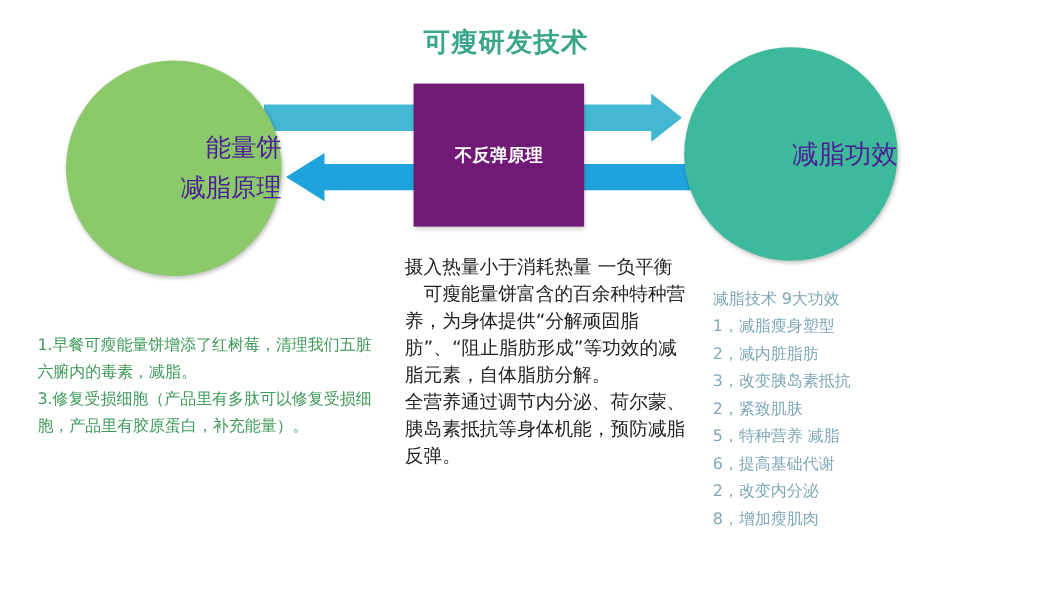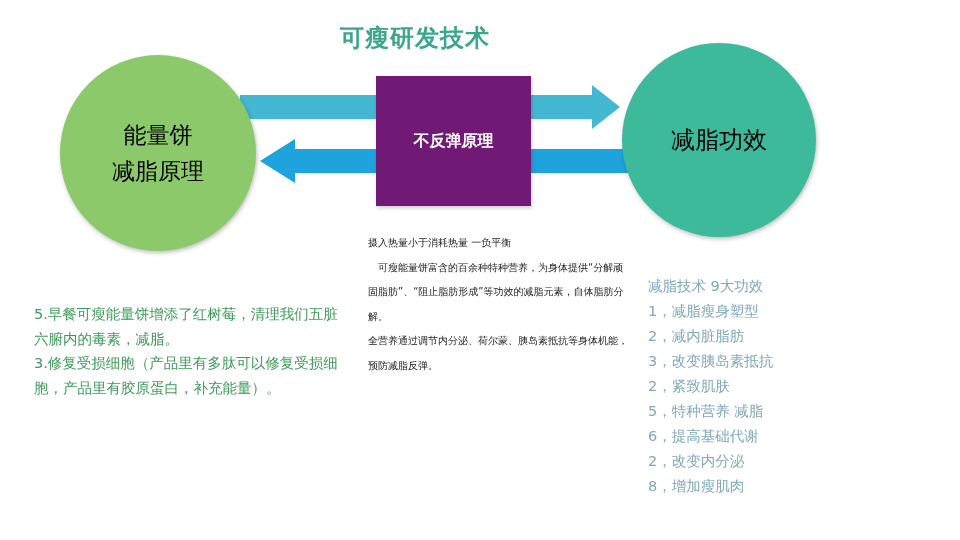--- a/index.html
+++ b/index.html
@@ -2,49 +2,49 @@
 <html><head>
 <meta charset="utf-8">
 <style>
   html, body { margin:0; padding:0; }
   body {
     width:960px; height:540px; position:relative; overflow:hidden;
     background:#ffffff;
     font-family:"DejaVu Sans", "Liberation Sans", sans-serif;
   }
   .title {
-    position:absolute; left:340px; top:22px; width:240px; text-align:left;
+    position:absolute; left:340px; top:22px; width:240px; text-align:center;
     font-size:24px; font-weight:bold; color:#3aa68c; letter-spacing:1px;
   }
   .circle {
     position:absolute; border-radius:50%;
-    display:flex; flex-direction:column; align-items:center; justify-content:center;
-    color:#000000; box-shadow:1px 2px 4px rgba(0,0,0,0.25);
+    display:flex; flex-direction:column; align-items:flex-end; justify-content:center;
+    color:#4c1d95; box-shadow:1px 2px 4px rgba(0,0,0,0.25);
   }
   .circle-left { left:60px; top:55px; width:196px; height:196px; background:#8bc96a; font-size:23px; line-height:36px; }
   .circle-right { left:622px; top:43px; width:194px; height:194px; background:#3db99c; font-size:24px; }
   .arrow { position:absolute; }
   .center-box {
     position:absolute; left:376px; top:76px; width:155px; height:130px;
     background:#701a75; display:flex; align-items:center; justify-content:center;
     color:#ffffff; font-size:16px; font-weight:bold;
     box-shadow:1px 2px 4px rgba(0,0,0,0.2);
   }
   .mid-text {
     position:absolute; left:368px; top:231px; width:260px;
-    font-size:10px; line-height:24.5px; color:#222222;
+    font-size:17px; line-height:24.5px; color:#222222;
   }
   .mid-text p { margin:0; }
   .left-text {
     position:absolute; left:34px; top:302px; width:310px;
     font-size:14.5px; line-height:24.5px; color:#3e9a5a;
   }
   .left-text p { margin:0; }
   .right-list {
-    position:absolute; left:648px; top:274px; width:200px;
+    position:absolute; left:648px; top:260px; width:200px;
     font-size:14.5px; line-height:25px; color:#7fa8b8;
   }
   .right-list div { white-space:nowrap; }
 </style>
 </head>
 <body>
 
 <div class="title">可瘦研发技术</div>
 
 <svg class="arrow" style="left:240px;top:82px;" width="385" height="50" viewBox="0 0 385 50">
@@ -67,21 +67,21 @@
   <span>不反弹原理</span>
 </div>
 
 <div class="mid-text">
   <p>摄入热量小于消耗热量 一负平衡</p>
   <p>　可瘦能量饼富含的百余种特种营养，为身体提供“分解顽固脂肪”、“阻止脂肪形成”等功效的减脂元素，自体脂肪分解。</p>
   <p>全营养通过调节内分泌、荷尔蒙、胰岛素抵抗等身体机能，预防减脂反弹。</p>
 </div>
 
 <div class="left-text">
-  <p>5.早餐可瘦能量饼增添了红树莓，清理我们五脏六腑内的毒素，减脂。</p>
+  <p>1.早餐可瘦能量饼增添了红树莓，清理我们五脏六腑内的毒素，减脂。</p>
   <p>3.修复受损细胞（产品里有多肽可以修复受损细胞，产品里有胶原蛋白，补充能量）。</p>
 </div>
 
 <div class="right-list">
   <div>减脂技术 9大功效</div>
   <div>1，减脂瘦身塑型</div>
   <div>2，减内脏脂肪</div>
   <div>3，改变胰岛素抵抗</div>
   <div>2，紧致肌肤</div>
   <div>5，特种营养 减脂</div>

